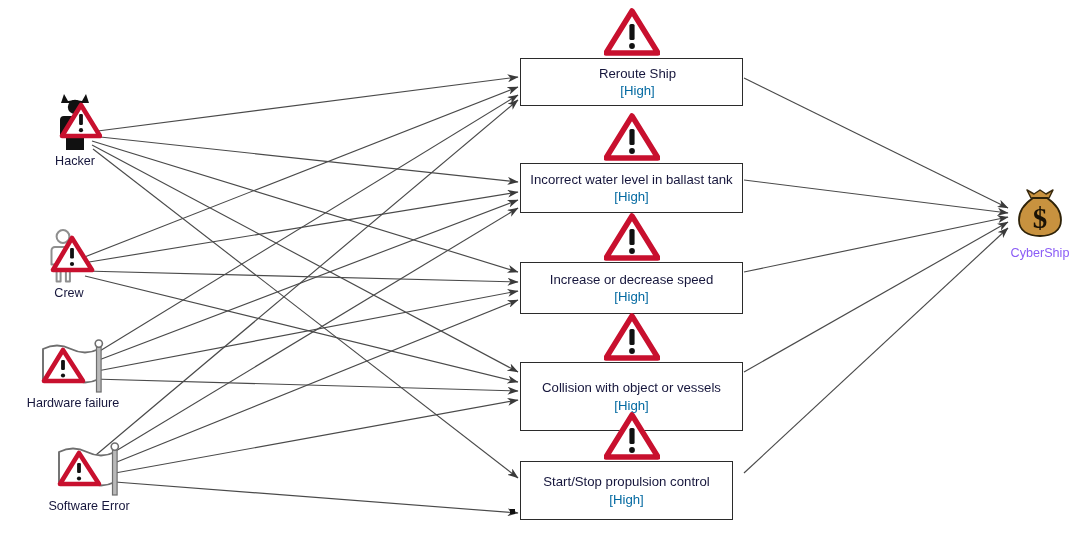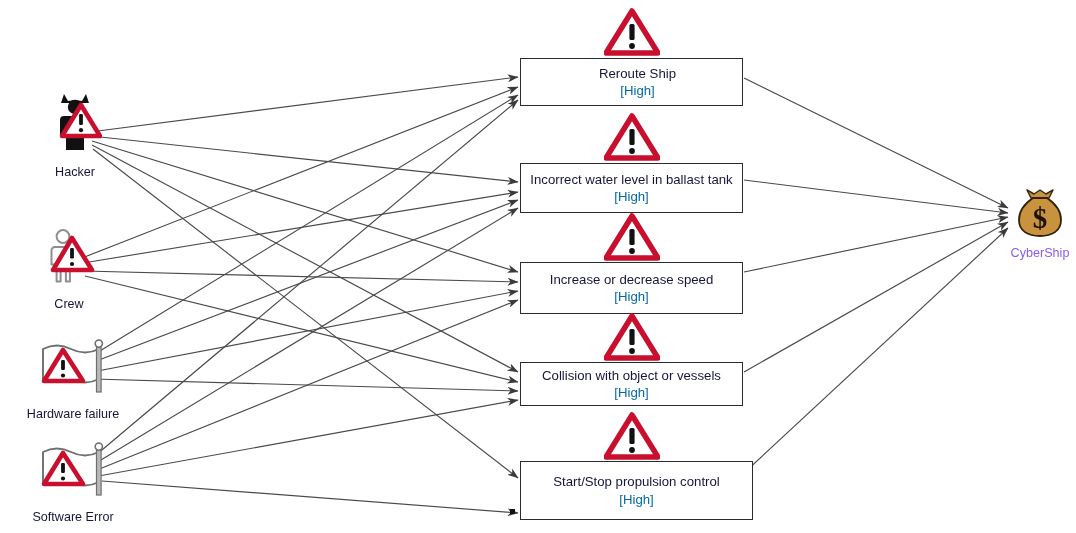--- a/index.html
+++ b/index.html
@@ -14,21 +14,21 @@
           align-items:center;justify-content:center;z-index:4;}
   .threat .tname{font-size:13.2px;color:#16163c;line-height:1.32;white-space:nowrap;}
   .threat .tsev{font-size:13.2px;color:#0369a1;line-height:1.32;}
 
   
   .warn{position:absolute;z-index:5;}
 
   
   .actor{position:absolute;z-index:4;display:flex;flex-direction:column;
          align-items:center;}
-  .actor .alabel{margin-top:13px;font-size:12.6px;color:#16163c;white-space:nowrap;}
+  .actor .alabel{margin-top:2px;font-size:12.6px;color:#16163c;white-space:nowrap;}
 
   
   .asset{position:absolute;z-index:4;display:flex;flex-direction:column;
          align-items:center;}
   .asset .aslabel{margin-top:8px;font-size:12.6px;color:#8b5cf6;white-space:nowrap;}
 </style>
 </head>
 <body>
 
 <div id="stage">
@@ -108,26 +108,26 @@
   <div class="threat" style="left:520px;top:163px;width:223px;height:50px;">
     <div class="tname">Incorrect water level in ballast tank</div>
     <div class="tsev">[High]</div>
   </div>
 
   <div class="threat" style="left:520px;top:262px;width:223px;height:52px;">
     <div class="tname">Increase or decrease speed</div>
     <div class="tsev">[High]</div>
   </div>
 
-  <div class="threat" style="left:520px;top:362px;width:223px;height:44px;">
+  <div class="threat" style="left:520px;top:362px;width:223px;height:69px;">
     <div class="tname">Collision with object or vessels</div>
     <div class="tsev">[High]</div>
   </div>
 
-  <div class="threat" style="left:520px;top:461px;width:233px;height:59px;">
+  <div class="threat" style="left:520px;top:461px;width:213px;height:59px;">
     <div class="tname">Start/Stop propulsion control</div>
     <div class="tsev">[High]</div>
   </div>
 
   <div class="actor" style="left:38px;top:92px;width:74px;">
     <svg width="54" height="60" viewBox="0 0 54 60">
       <path d="M13,11 L16,2 L20,9 L27,8 L34,9 L38,2 L41,11 Z" fill="#111"></path>
       <circle cx="27" cy="15" r="7.2" fill="#111"></circle>
       <path d="M16,24 h22 a4,4 0 0 1 4,4 v16 h-6 v14 h-18 v-14 h-6 v-16 a4,4 0 0 1 4,-4 Z" fill="#111"></path>
       <path d="M33,13 L52,44 L14,44 Z" fill="#ffffff" stroke="#c8102e" stroke-width="4.6" stroke-linejoin="round"></path>
@@ -153,21 +153,21 @@
     <svg width="54" height="56" viewBox="0 0 54 56">
       <circle cx="21" cy="8.5" r="6.4" fill="#ffffff" stroke="#8e8e8e" stroke-width="2"></circle>
       <path d="M13,19 h16 a3.5,3.5 0 0 1 3.5,3.5 v14 h-4.6 v17 h-4 v-17 h-5.3 v17 h-4 v-17 h-5.1 v-14 a3.5,3.5 0 0 1 3.5,-3.5 Z" fill="#ffffff" stroke="#8e8e8e" stroke-width="2" stroke-linejoin="round"></path>
       <path d="M30,10 L50,42 L11,42 Z" fill="#ffffff" stroke="#c8102e" stroke-width="4.6" stroke-linejoin="round"></path>
       <rect x="28.1" y="20" width="3.8" height="10.5" rx="1.2" fill="#111"></rect>
       <circle cx="30" cy="36" r="2.1" fill="#111"></circle>
     </svg>
     <div class="alabel">Crew</div>
   </div>
 
-  <div class="actor" style="left:8px;top:439px;width:130px;">
+  <div class="actor" style="left:24px;top:439px;width:130px;">
     <svg width="80" height="58" viewBox="0 0 80 58">
       <path d="M10,13 q14,-7 28,0 q14,7 28,0 v30 q-14,7 -28,0 q-14,-7 -28,0 Z" fill="#ffffff" stroke="#6e6e6e" stroke-width="1.9" stroke-linejoin="round"></path>
       <path d="M30,14 L50,45 L11,45 Z" fill="#ffffff" stroke="#c8102e" stroke-width="4.6" stroke-linejoin="round"></path>
       <rect x="28.1" y="24" width="3.8" height="10" rx="1.2" fill="#111"></rect>
       <circle cx="30" cy="39.5" r="2.1" fill="#111"></circle>
       <rect x="63.5" y="11" width="4.6" height="45" fill="#b9b9b9" stroke="#6e6e6e" stroke-width="1.2"></rect>
       <circle cx="65.8" cy="7.6" r="3.6" fill="#ffffff" stroke="#6e6e6e" stroke-width="1.6"></circle>
     </svg>
     <div class="alabel">Software Error</div>
   </div>

